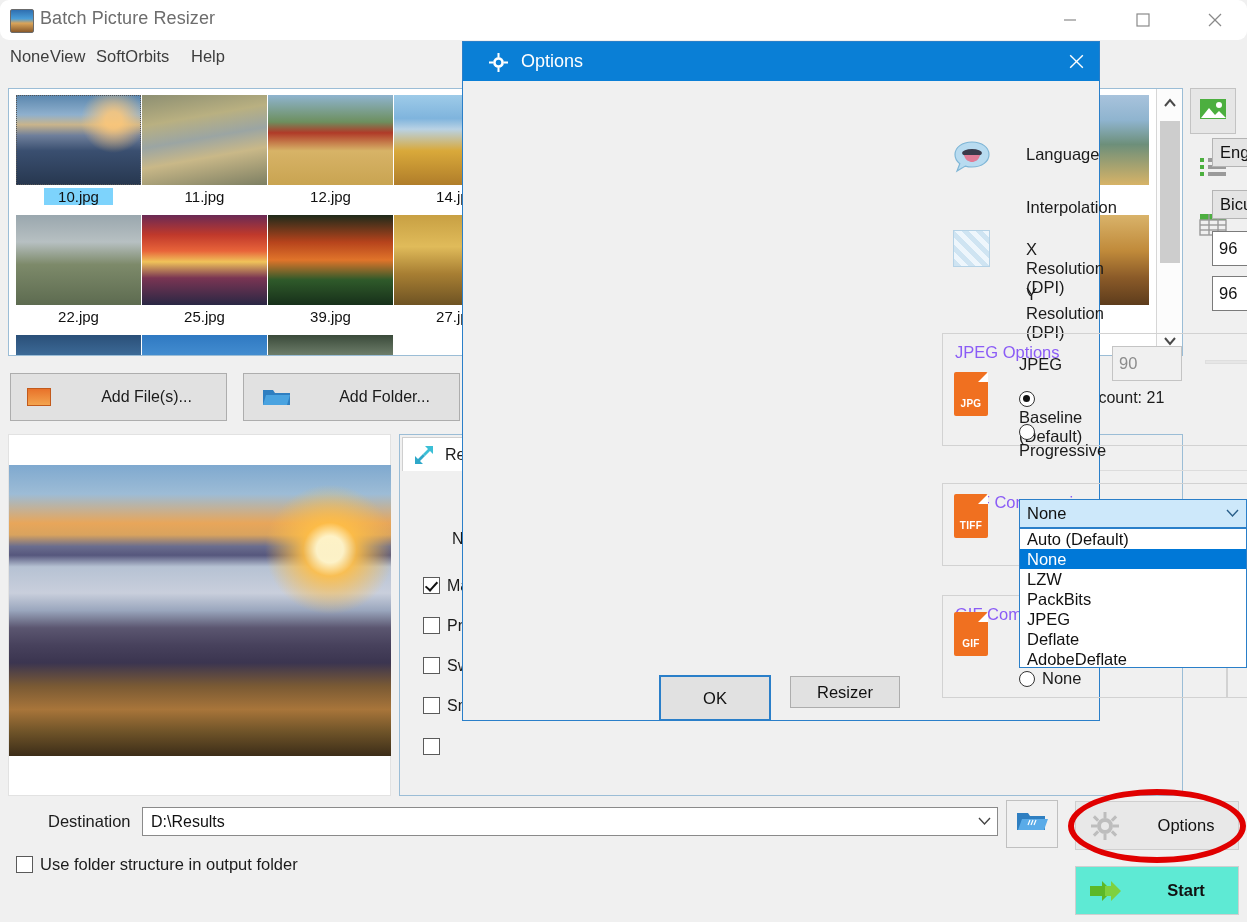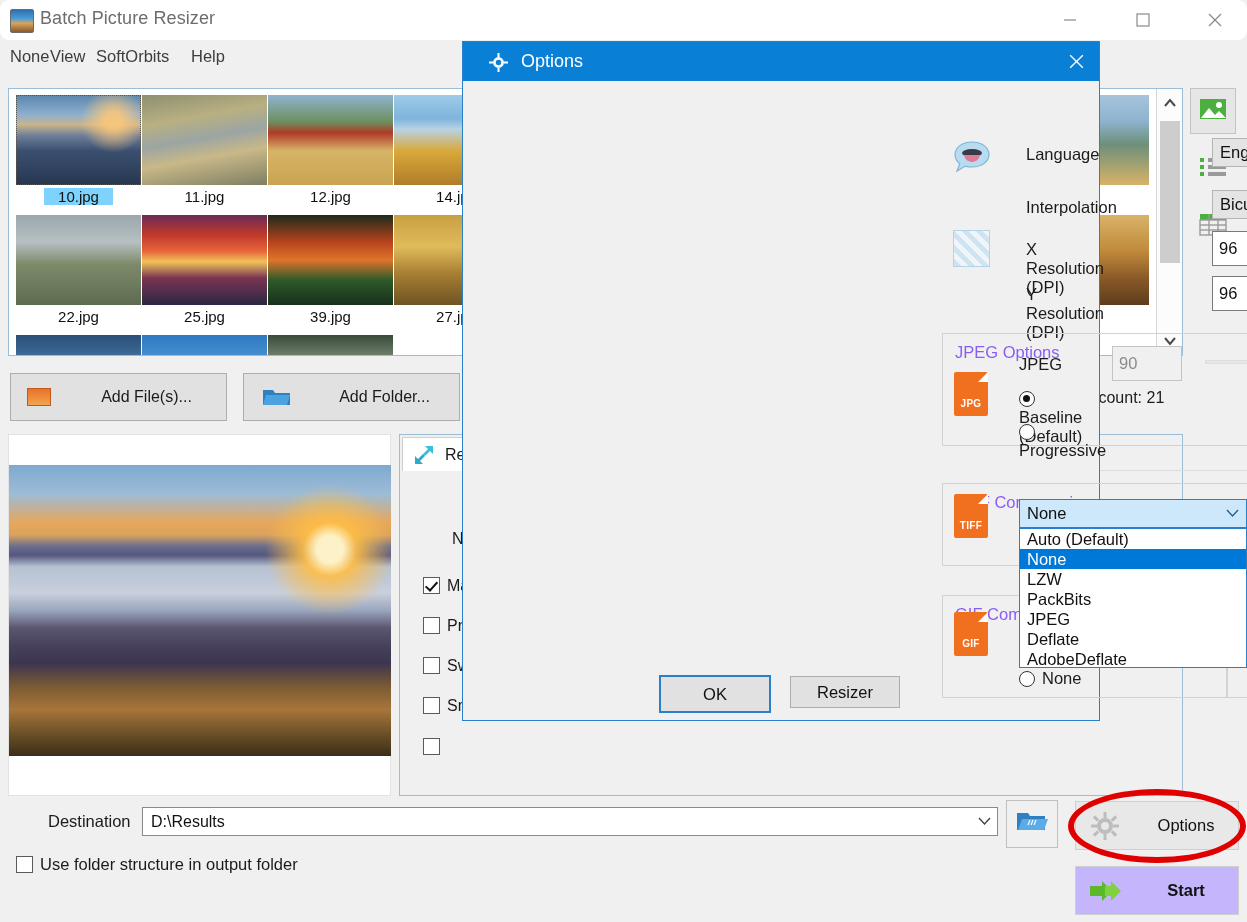--- a/index.html
+++ b/index.html
@@ -185,21 +185,21 @@
     background: #f0f0f0; border: 1px solid #c0c0c0; box-sizing: border-box;
     display: flex; align-items: center; justify-content: center;
   }
   #options-btn {
     position: absolute; left: 1075px; top: 801px; width: 164px; height: 49px;
     background: #e8e8e8; border: 1px solid #cfcfcf; box-sizing: border-box;
     display: flex; align-items: center;
   }
   #start-btn {
     position: absolute; left: 1075px; top: 866px; width: 164px; height: 49px;
-    background: #c4b5fd; border: 1px solid #cfcfcf; box-sizing: border-box;
+    background: #5eead4; border: 1px solid #cfcfcf; box-sizing: border-box;
     display: flex; align-items: center;
   }
   #red-ellipse {
     position: absolute; left: 1068px; top: 789px; width: 178px; height: 74px;
     border: 6px solid #e00000; border-radius: 50%; box-sizing: border-box;
     pointer-events: none;
   }
 
   
   #options-dialog {
@@ -677,21 +677,21 @@
     <div id="tiff-list">
       <div class="tiff-opt">Auto (Default)</div>
       <div class="tiff-opt sel">None</div>
       <div class="tiff-opt">LZW</div>
       <div class="tiff-opt">PackBits</div>
       <div class="tiff-opt">JPEG</div>
       <div class="tiff-opt">Deflate</div>
       <div class="tiff-opt">AdobeDeflate</div>
     </div>
 
-    <div class="dlg-btn" id="ok-btn" style="left:197px; top:634px; width:110px; height:36px">
+    <div class="dlg-btn" id="ok-btn" style="left:197px; top:634px; width:110px; height:44px">
       <span>OK</span>
     </div>
     <div class="dlg-btn" style="left:327px; top:634px; width:110px; height:32px">
       <span>Resizer</span>
     </div>
   </div>
 
 </div>
 
 </body></html>

